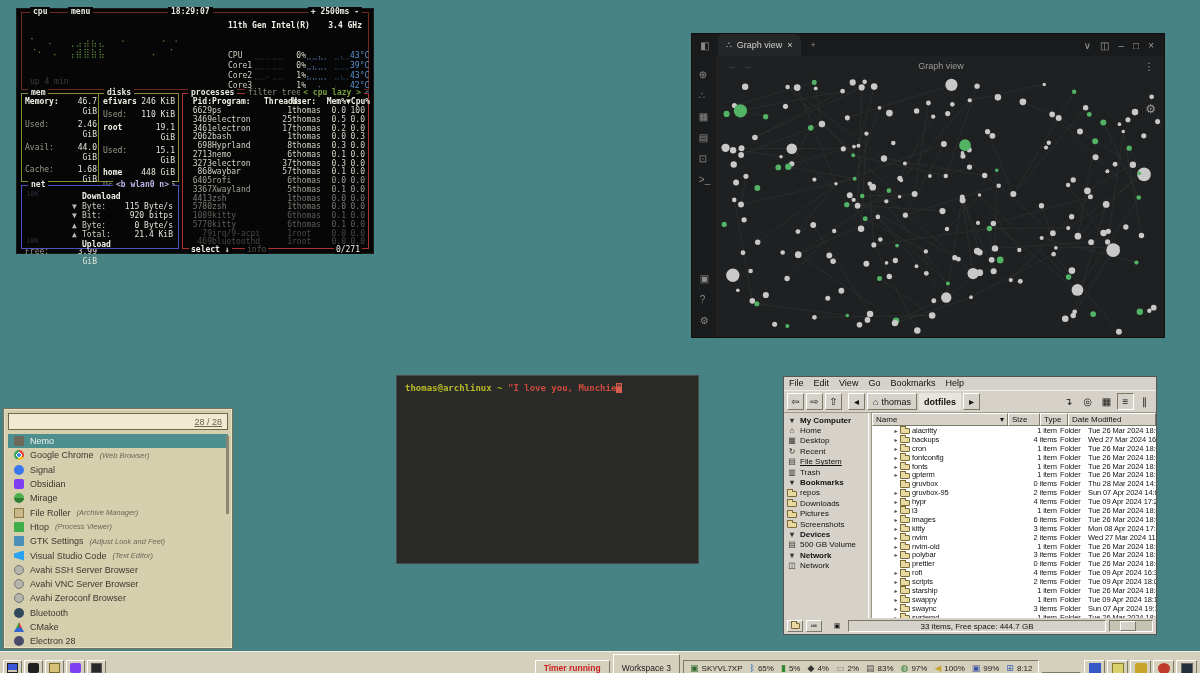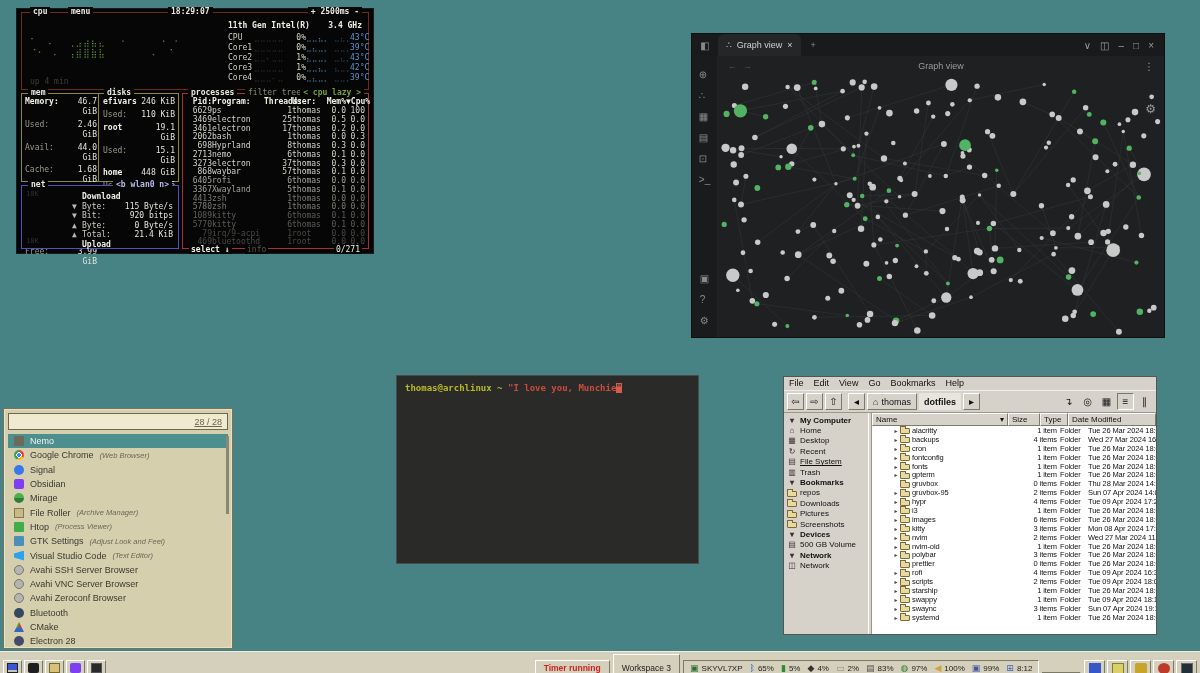--- a/index.html
+++ b/index.html
@@ -14,21 +14,21 @@
   .b-mem{top:84px;left:4px;width:158px;height:89px;border-color:#8a8a30;}
   .b-net{top:176px;left:4px;width:158px;height:64px;border-color:#5050c0;}
   .b-proc{top:84px;left:165px;right:4px;height:156px;border-color:#a83232;}
   .btitle{position:absolute;top:-6px;background:#060606;padding:0 3px;font-weight:bold;color:#e8e8e0;font-size:8px;white-space:nowrap;}
   .btitle.dim{color:#8a8a7a;font-weight:normal;}
   .bgreen{color:#7aa03c;}
   .bblue{color:#5b95d0;}
   .cpu-graph{position:absolute;left:8px;top:24px;color:#5d8a3c;font-size:9px;line-height:11px;letter-spacing:1px;white-space:pre;}
   .uptime{position:absolute;left:8px;bottom:3px;color:#3f3f36;}
   .cpu-panel{position:absolute;left:206px;top:8px;right:6px;}
-  .cpu-panel .hd{display:flex;justify-content:space-between;font-weight:bold;color:#eeeee4;margin-bottom:3px;}
+  .cpu-panel .hd{display:flex;justify-content:space-between;font-weight:bold;color:#eeeee4;margin-bottom:21px;}
   .corerow{display:grid;grid-template-columns:26px 34px 18px 28px 16px 1fr;line-height:10px;}
   .corerow .m{color:#3a3a30;overflow:hidden;}
   .corerow .p{text-align:right;color:#d8d8cc;}
   .corerow .t{text-align:right;}
   .kv{display:grid;grid-template-columns:36px 1fr;line-height:9.9px;padding:3px 3px 0 3px;}
   .kv .v{text-align:right;color:#e4e4da;}
   .kv .bold{font-weight:bold;color:#f0f0e6;}
   .kv .lab{color:#9a9a8a;}
   .memwrap{display:flex;}
   .memwrap>div{width:50%;}
@@ -1127,20 +1127,31 @@
           <span class="exp">▸</span>
           <span class="fold ffold"></span>
           <span class="c-name">systemd</span>
           <span class="c-size">1 item</span>
           <span class="c-type">Folder</span>
           <span class="c-date">Tue 26 Mar 2024 18:04:02 GMT</span>
         </div>
         </div>
     </div>
   </div>
+  <div class="fm-status">
+    <span class="sbtn out">
+        <span class="fold" style="margin-top:0;"></span>
+      </span>
+    <span class="sbtn out">≔</span>
+    <span class="sbtn" style="margin-left:4px;">▣</span>
+    <span class="statusfield inb">33 items, Free space: 444.7 GB</span>
+    <span class="hscroll inb">
+        <span class="thumb"></span>
+      </span>
+  </div>
 </div>
 
 <div class="win rofi">
   <div class="rinput">
     <span>28 / 28</span>
   </div>
   <div class="rlist">
     <div>
 
     <div class="ritem sel">

